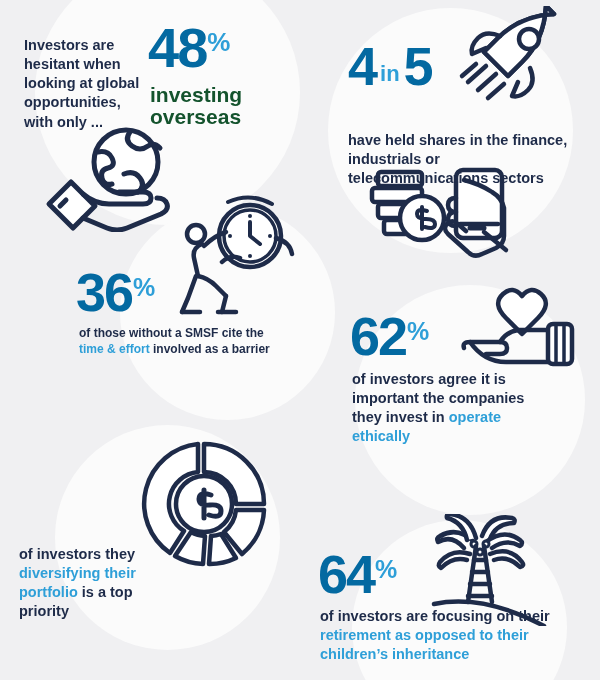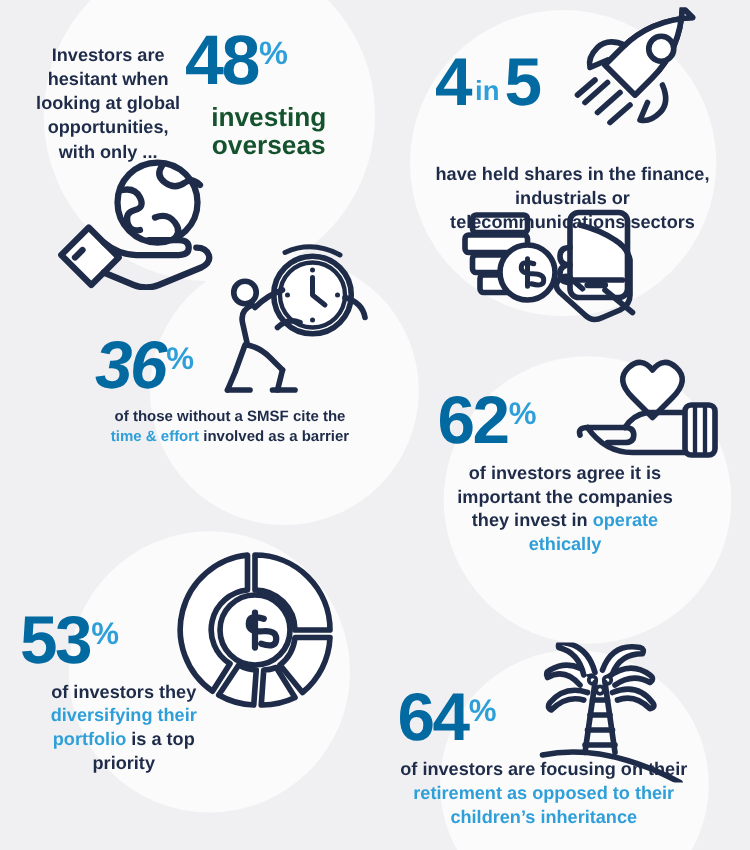--- a/index.html
+++ b/index.html
@@ -12,21 +12,20 @@
     background: #f0f0f2;
     font-family: "Liberation Sans", sans-serif;
     overflow: hidden;
     position: relative;
   }
   #infographic {
     position: relative;
     width: 600px;
     height: 680px;
     overflow: hidden;
-    text-align: center;
   }
   .bg-circle {
     position: absolute;
     border-radius: 50%;
     background: #fbfbfb;
     z-index: 0;
   }
   .stat-block {
     position: absolute;
     z-index: 2;
@@ -86,21 +85,21 @@
   
   #blk-45-num { left: 348px; top: 42px; }
   #blk-45-num .big-num { font-size: 54px; }
   #blk-45-num .in-word { font-size: 22px; margin: 0 4px; position: relative; top: -4px; }
   #blk-45-text { left: 348px; top: 100px; width: 220px; font-size: 14.5px; margin-top: 31px; }
   #icon-rocket { left: 456px; top: 6px; }
   #icon-coins-phone { left: 360px; top: 162px; }
 
   
   #blk-36-num { left: 76px; top: 268px; }
-  #blk-36-num .big-num { font-size: 54px; font-style: italic; }
+  #blk-36-num .big-num { font-size: 54px; }
   #blk-36-num .pct { font-size: 25px; margin-left: 1px; margin-top: 5px; }
   #blk-36-text { left: 79px; top: 326px; width: 210px; font-size: 12px; }
   #icon-clockman { left: 178px; top: 192px; }
 
   
   #blk-62-num { left: 350px; top: 312px; }
   #blk-62-num .big-num { font-size: 54px; }
   #blk-62-num .pct { font-size: 25px; margin-left: 1px; margin-top: 5px; }
   #blk-62-text { left: 352px; top: 370px; width: 200px; font-size: 14.5px; }
   #icon-heart-hand { left: 460px; top: 284px; }
@@ -229,23 +228,20 @@
     <svg width="118" height="92" viewBox="0 0 118 92" fill="none" stroke="#1e2b49" stroke-width="4.5" stroke-linecap="round" stroke-linejoin="round">
       <path d="M46 34 q-14 -14 -3 -24 q10 -9 19 2 q9 -11 19 -2 q11 10 -3 24 l-16 16 z" fill="#fff"></path>
       <path d="M4 64 q-2 -6 6 -6 h30 q7 0 7 6 q0 6 -7 6 h-14"></path>
       <path d="M40 58 q6 -10 18 -12 h28"></path>
       <path d="M10 58 q14 20 36 20 h42"></path>
       <rect x="88" y="40" width="24" height="40" rx="5" fill="#fff"></rect>
       <path d="M96 42 v36 M104 42 v36" stroke-width="3.5"></path>
     </svg>
   </div>
 
-  <div class="stat-block num-row" id="blk-53-num">
-    <span class="big-num">53</span><span class="pct">%</span>
-  </div>
 
   <div class="stat-block body-text" id="blk-53-text">
     <span>of investors they </span><span class="hl">diversifying their portfolio</span><span> is a top priority</span>
   </div>
 
   <div class="icon-wrap" id="icon-piechart">
     <svg width="128" height="128" viewBox="0 0 128 128" fill="none" stroke="#1e2b49" stroke-width="4.5" stroke-linecap="round" stroke-linejoin="round">
       <path d="M64 4 a60 60 0 0 1 60 60 h-28 a32 32 0 0 0 -32 -32 z" fill="#fff"></path>
       <path d="M124 70 a60 60 0 0 1 -22 44 l-18 -22 a32 32 0 0 0 12 -22 z" fill="#fff"></path>
       <path d="M96 118 a60 60 0 0 1 -27 6 l2 -28 a32 32 0 0 0 10 -2 z" fill="#fff"></path>

